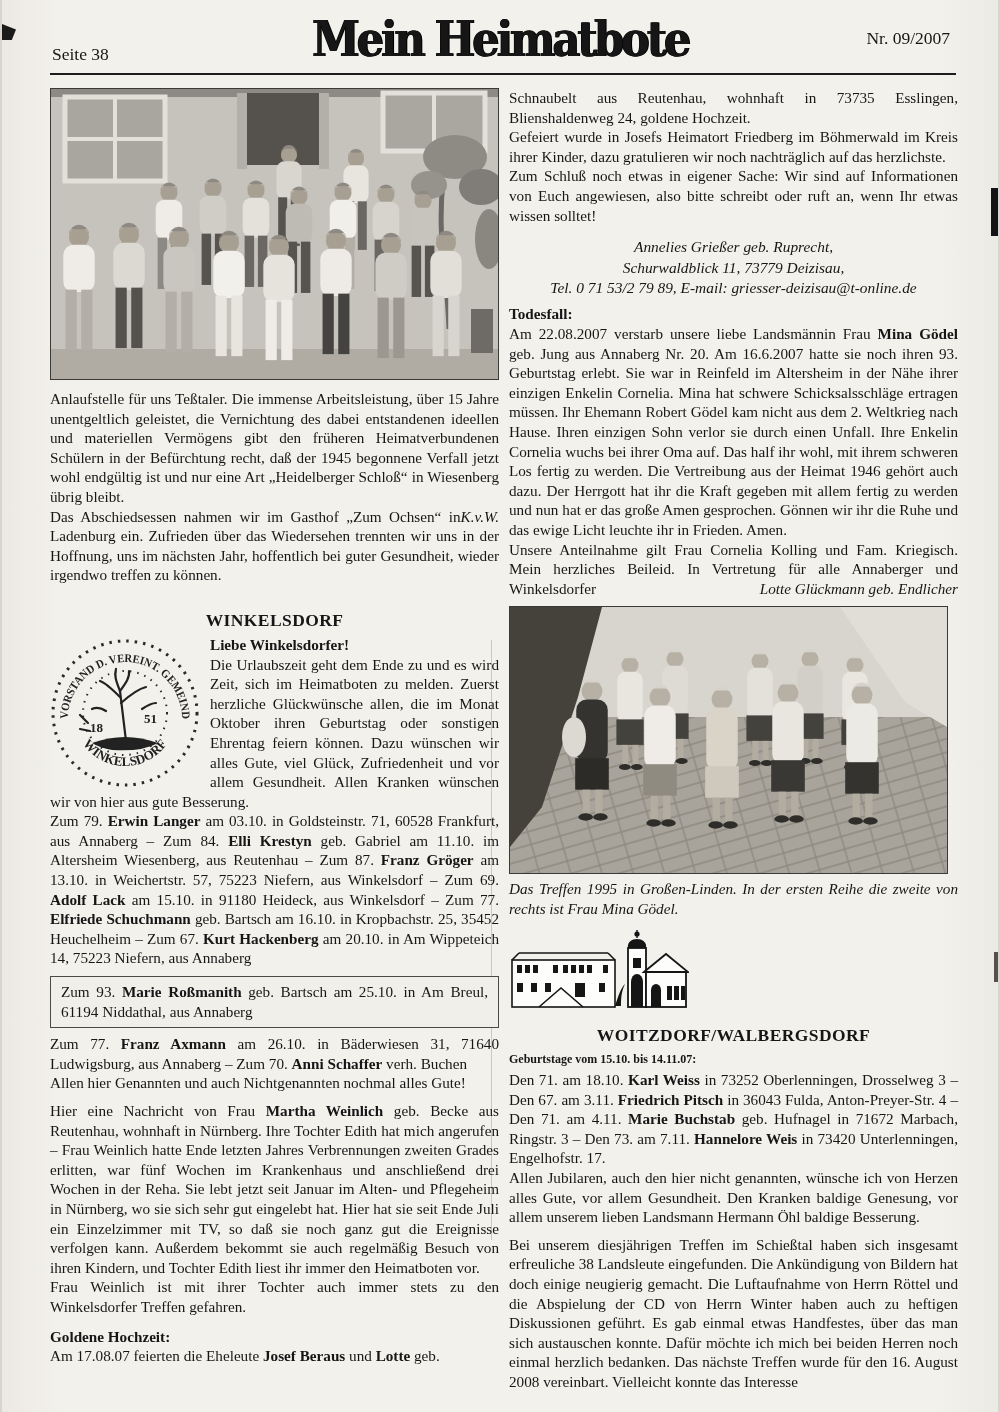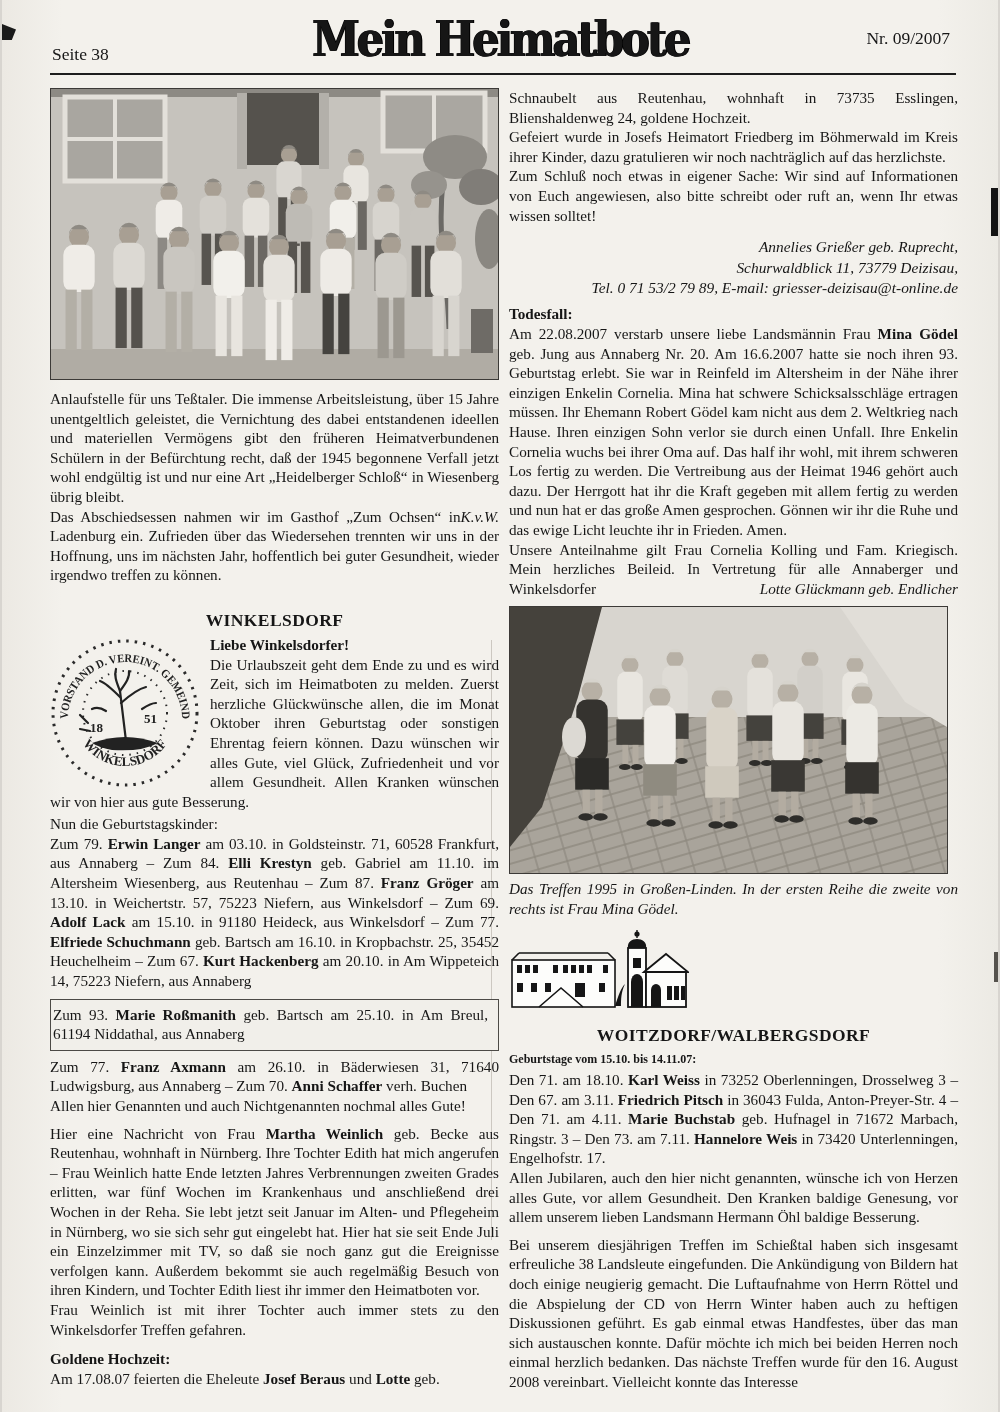--- a/index.html
+++ b/index.html
@@ -26,24 +26,24 @@
   .col-left{left:48px;}
   .col-right{left:507px;}
   p{margin:0;text-align:justify;font-size:15.2px;line-height:19.6px;}
   .b{font-weight:bold;}
   .fr{float:right;font-style:italic;}
   .lead-bold{font-weight:bold;}
   .sec-head{font-size:17.5px;font-weight:bold;text-align:center;letter-spacing:.4px;
             margin:0 0 4px 0;line-height:22px;}
   .photo{display:block;border:1px solid #3c3a37;background:#c6c3bd;}
   .caption{font-style:italic;margin-top:5px;}
-  .box{border:1.6px solid #4c4a46;padding:5px 10px 6px 2px;margin:8px 0 6px 0;background:#f1efea;}
+  .box{border:1.6px solid #4c4a46;padding:5px 10px 6px 10px;margin:8px 0 6px 0;background:#f1efea;}
   .seal{float:left;width:150px;height:152px;margin:2px 10px 2px 0;}
   .church{float:left;width:180px;height:92px;margin:2px 8px 2px 0;}
-  .contact div{font-style:italic;font-size:15.4px;line-height:20.4px;text-align:right;}
+  .contact div{font-style:italic;font-size:15.4px;line-height:20.4px;text-align:center;}
   .sp6{height:6px;} .sp8{height:8px;} .sp10{height:10px;} .sp12{height:12px;} .sp24{height:24px;}
   .clear{clear:left;}
 </style>
 </head>
 <body>
 
 <div class="page">
 
   <div class="hdr-left">Seite 38</div>
   <div class="masthead">Mein Heimatbote</div>
@@ -139,21 +139,20 @@
         <path d="M56,74 C50,70 46,70 42,72"></path>
         <path d="M38,86 l-8,-8 M40,94 l-10,-2"></path>
       </g>
       <path d="M42,106 Q75,94 108,106 Q92,115 62,113 Q50,111 42,106 Z" fill="#222"></path>
       <text x="40" y="95" font-size="13" font-weight="bold" fill="#222" font-family="Liberation Serif, serif">18</text>
       <text x="94" y="86" font-size="13" font-weight="bold" fill="#222" font-family="Liberation Serif, serif">51</text>
     </svg>
     <p class="lead-bold">Liebe Winkelsdorfer!</p>
     <p>Die Urlaubszeit geht dem Ende zu und es wird Zeit, sich im Heimatboten zu melden. Zuerst herzliche Glückwünsche allen, die im Monat Oktober ihren Geburtstag oder sonstigen Ehrentag feiern können. Dazu wünschen wir alles Gute, viel Glück, Zufriedenheit und vor allem Gesundheit. Allen Kranken wünschen wir von hier aus gute Besserung.</p>
 
-    <p class="clear" style="margin-top:3px;">Nun die Geburtstagskinder:</p>
     <p><span>Zum 79. </span><span class="b">Erwin Langer</span><span> am 03.10. in Goldsteinstr. 71, 60528 Frankfurt, aus Annaberg – Zum 84. </span><span class="b">Elli Krestyn</span><span> geb. Gabriel am 11.10. im Altersheim Wiesenberg, aus Reutenhau – Zum 87. </span><span class="b">Franz Gröger</span><span> am 13.10. in Weichertstr. 57, 75223 Niefern, aus Winkelsdorf – Zum 69. </span><span class="b">Adolf Lack</span><span> am 15.10. in 91180 Heideck, aus Winkelsdorf – Zum 77. </span><span class="b">Elfriede Schuchmann</span><span> geb. Bartsch am 16.10. in Kropbachstr. 25, 35452 Heuchelheim – Zum 67. </span><span class="b">Kurt Hackenberg</span><span> am 20.10. in Am Wippeteich 14, 75223 Niefern, aus Annaberg</span></p>
 
     <div class="box">
       <p><span>Zum 93. </span><span class="b">Marie Roßmanith</span><span> geb. Bartsch am 25.10. in Am Breul, 61194 Niddathal, aus Annaberg</span></p>
     </div>
 
     <p><span>Zum 77. </span><span class="b">Franz Axmann</span><span> am 26.10. in Bäderwiesen 31, 71640 Ludwigsburg, aus Annaberg – Zum 70. </span><span class="b">Anni Schaffer</span><span> verh. Buchen</span></p>
     <p>Allen hier Genannten und auch Nichtgenannten nochmal alles Gute!</p>
 
     <div class="sp8"></div>

